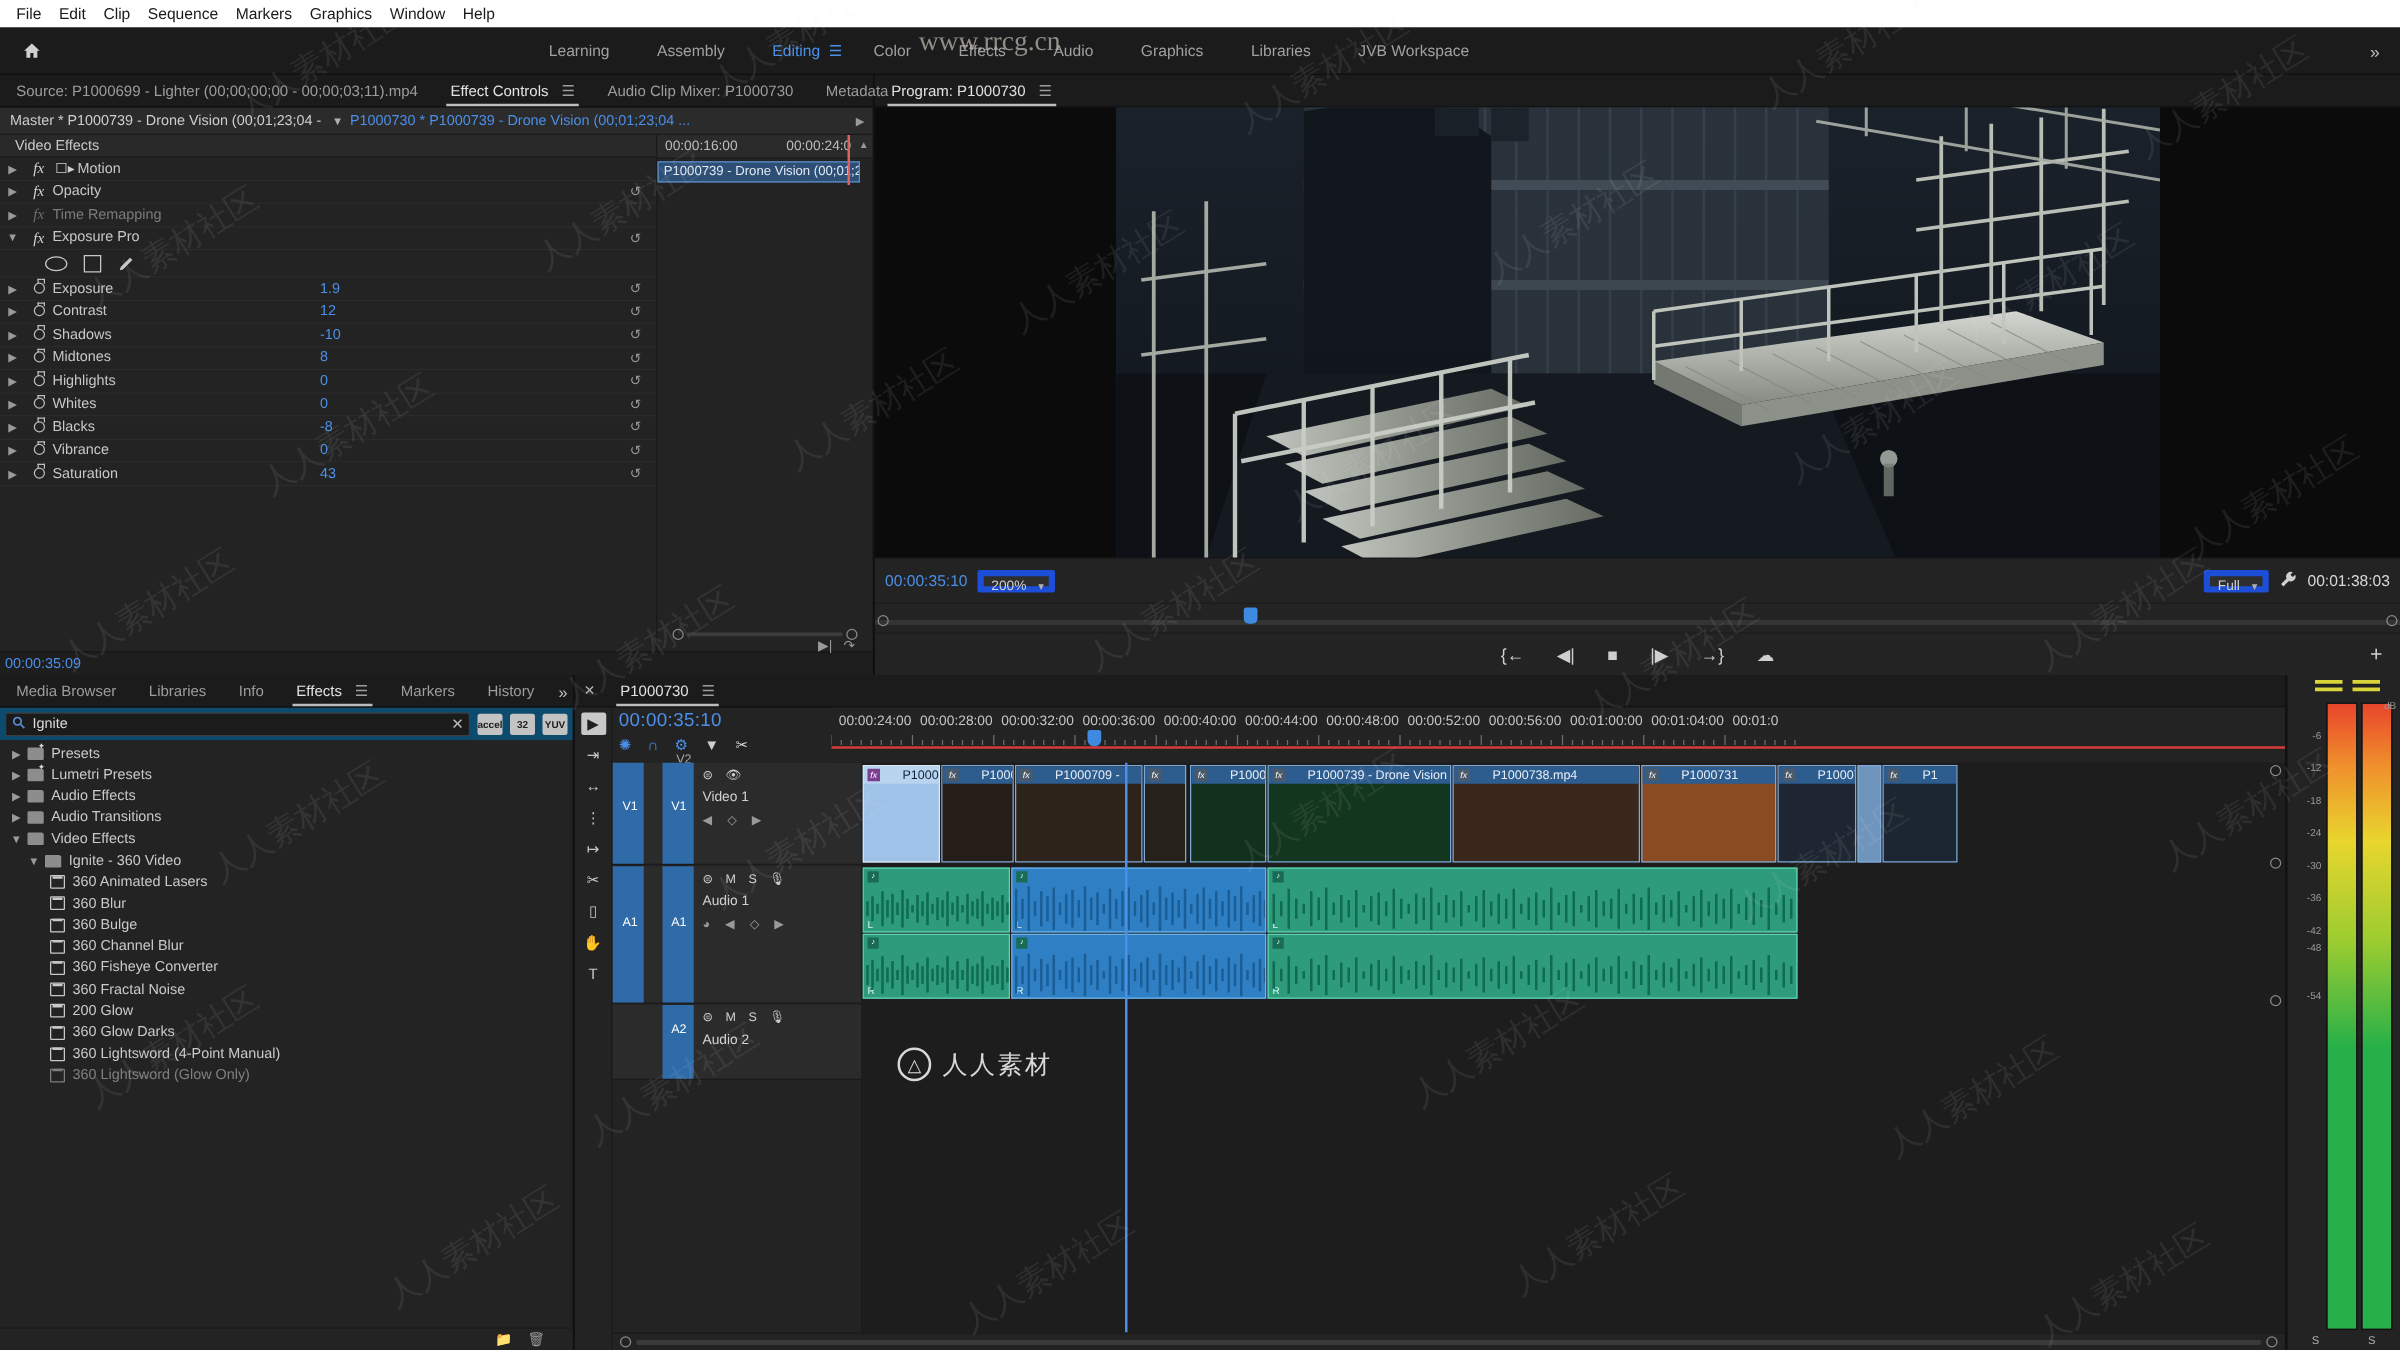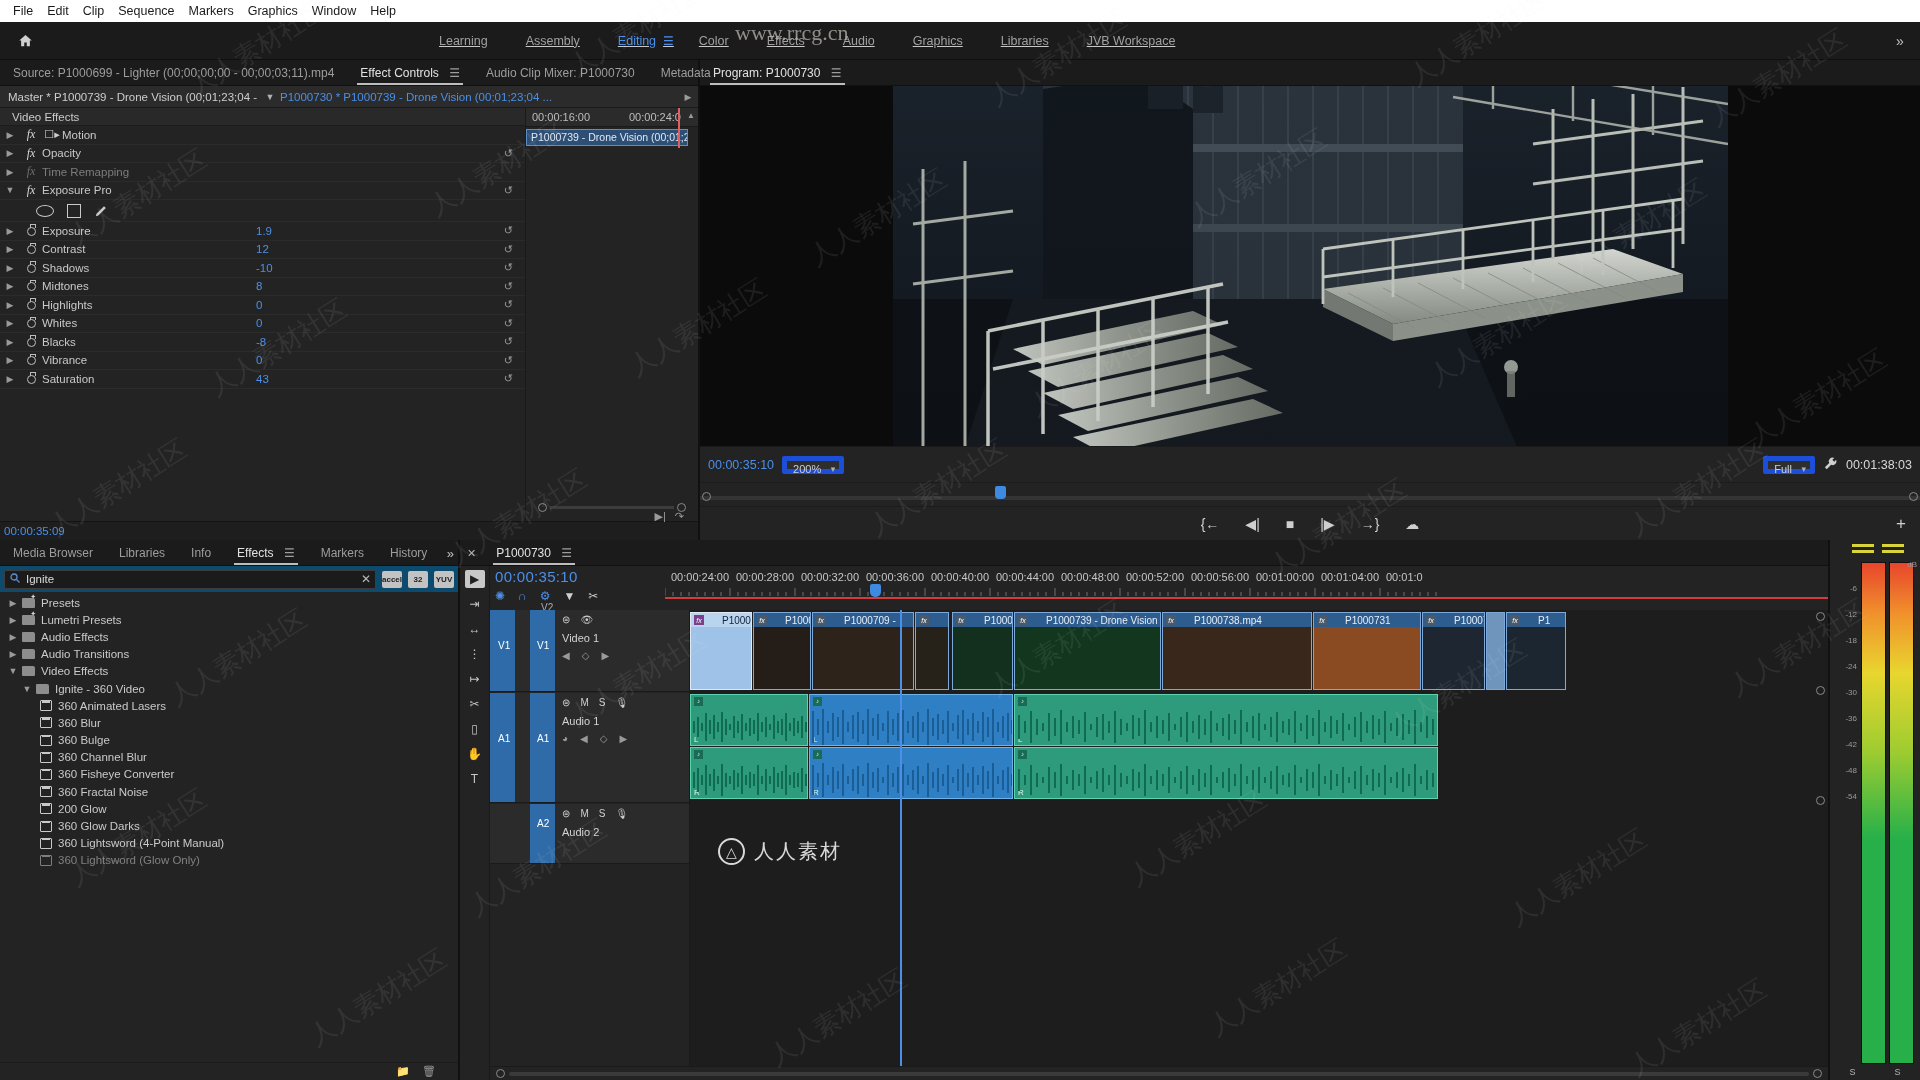--- a/index.html
+++ b/index.html
@@ -22,21 +22,21 @@
   .menubar .mi { padding:2px 7px; cursor:default; white-space:nowrap; }
 
   
   .wsbar {
     height:38px; background:#1b1b1b; flex:none;
     display:flex; align-items:center; position:relative;
     border-bottom:1px solid #0f0f0f;
   }
   .home-btn { width:50px; display:flex; align-items:center; justify-content:center; height:100%; }
   .home-btn svg { width:15px; height:15px; fill:#d0d0d0; }
-  .ws-items { display:flex; align-items:center; margin-left:370px; gap:0;text-decoration:underline; }
+  .ws-items { display:flex; align-items:center; margin-left:370px; gap:0; }
   .ws-item { padding:0 19px; font-size:12.5px; color:#a0a0a0; line-height:38px; white-space:nowrap; }
   .ws-item.active { color:#4b8fe8; }
   .ws-burger { margin-left:-12px; margin-right:6px; color:#4b8fe8; font-size:12px; line-height:38px;}
   .ws-more { position:absolute; right:0; width:40px; text-align:center; color:#c0c0c0; font-size:14px; line-height:38px; }
   .rrcg { position:absolute; left:735px; top:-2px; font-size:22px; color:#b9b5ad; opacity:.75; font-family:"Liberation Serif",serif; letter-spacing:0px;}
 
   
   .mid { flex:none; height:480px; display:flex; }
 
   
@@ -1297,21 +1297,21 @@
       </div>
       <div class="m-body">
         <div class="m-scale">
           <span style="top:22px">-6</span>
           <span style="top:48px">-12</span>
           <span style="top:74px">-18</span>
           <span style="top:100px">-24</span>
           <span style="top:126px">-30</span>
           <span style="top:152px">-36</span>
           <span style="top:178px">-42</span>
-          <span style="top:204px">-48</span>
+          <span style="top:192px">-48</span>
           <span style="top:230px">-54</span>
         </div>
         <div class="m-ch"></div>
         <div class="m-ch"></div>
         <span class="m-db">dB</span>
       </div>
       <div class="m-foot">
         <span>S</span>
         <span>S</span>
       </div>

